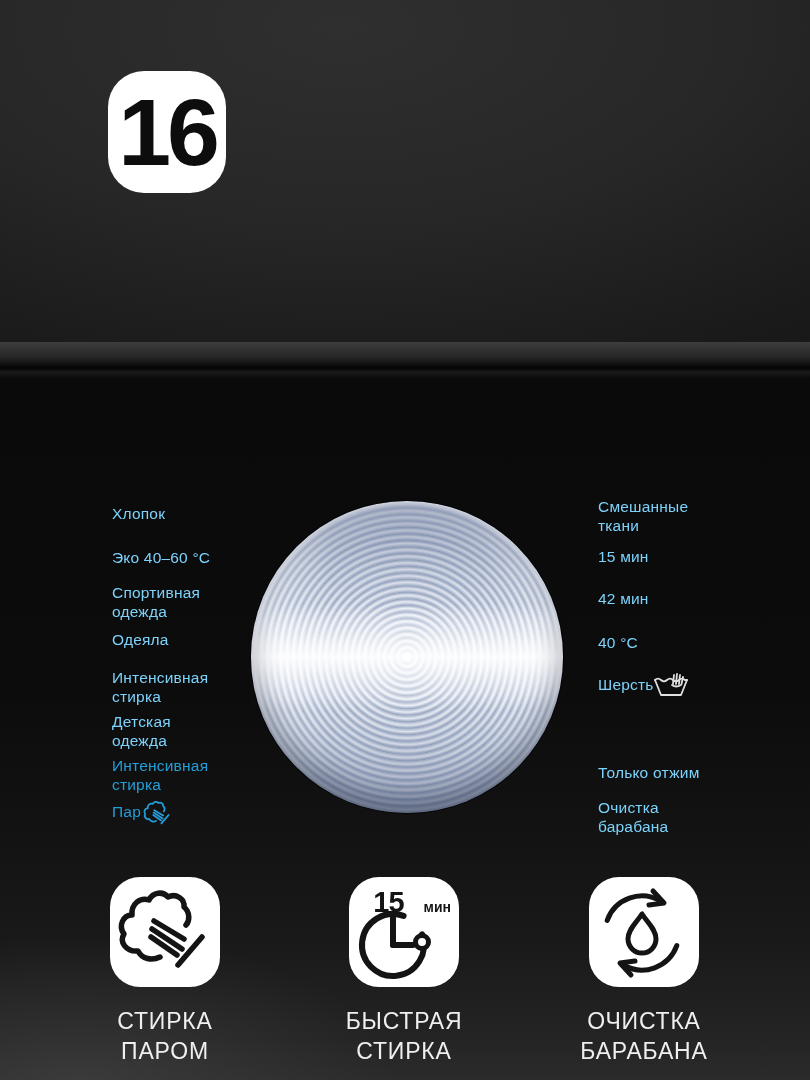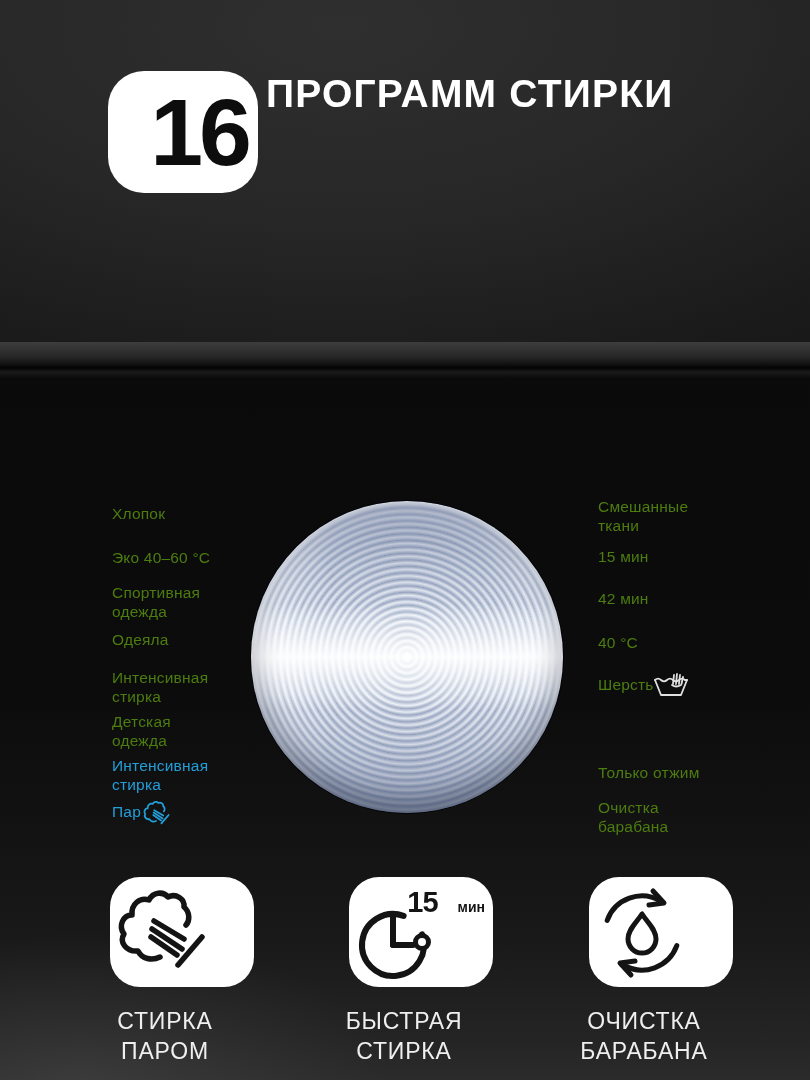--- a/index.html
+++ b/index.html
@@ -22,21 +22,21 @@
     position:absolute;left:0;top:378px;width:810px;height:702px;
     background:
       radial-gradient(55% 30% at 10% 100%, rgba(95,95,95,0.30), rgba(0,0,0,0) 70%),
       linear-gradient(180deg,#0a0a0a 0%,#0c0c0c 45%,#121212 63%,#191919 80%,#242424 94%,#2b2b2b 100%);
   }
   
   .badge{
     position:absolute;left:108px;top:71px;width:118px;height:122px;
     background:#ffffff;border-radius:36px;
     display:flex;align-items:center;justify-content:center;
-    color:#0d0d0d;font-size:95px;font-weight:600;letter-spacing:-4px;padding-left:32px;
+    color:#0d0d0d;font-size:95px;font-weight:600;letter-spacing:-4px;
   }
   .title{
     position:absolute;left:266px;top:72px;
     color:#ffffff;font-size:39px;font-weight:700;letter-spacing:1.2px;white-space:nowrap;
   }
   .description{
     position:absolute;left:266px;top:151px;width:520px;
     color:#d8d8d8;font-size:28px;line-height:38px;font-weight:400;
     letter-spacing:0.2px;white-space:pre-line;
   }
@@ -50,32 +50,32 @@
       linear-gradient(180deg, rgba(96,110,146,0.55) 0%, rgba(96,110,146,0.20) 22%, rgba(96,110,146,0) 38%, rgba(96,110,146,0) 62%, rgba(96,110,146,0.20) 78%, rgba(96,110,146,0.55) 100%),
       repeating-radial-gradient(circle at 50% 50%, #aab6ce 0px, #d7dfec 2px, #f2f5fa 3.2px, #c3cdde 4.8px, #9aa7c0 6.5px);
     box-shadow:
       inset 0 2px 3px rgba(255,255,255,0.65),
       inset 0 14px 26px rgba(255,255,255,0.22),
       inset 0 -14px 26px rgba(25,33,55,0.45),
       0 0 0 1px rgba(4,4,8,0.85);
   }
   
   .prog{
-    position:absolute;color:#4d7c0f;font-size:15.5px;line-height:19px;
+    position:absolute;color:#7dd3fc;font-size:15.5px;line-height:19px;
     letter-spacing:0.2px;white-space:pre-line;
   }
   .lp{left:112px}
   .rp{left:598px}
   .accent{color:#239ed9}
   .row{display:flex;align-items:center;}
   .row svg{flex:0 0 auto}
   
   .card{
     position:absolute;top:877px;width:110px;height:110px;
-    background:#ffffff;border-radius:30px;padding-left:34px;
+    background:#ffffff;border-radius:30px;
   }
   .card svg{position:absolute;left:0;top:0}
   .card-badge{
     position:absolute;top:9px;right:8px;
     color:#141414;font-weight:700;display:flex;align-items:baseline;
   }
   .card-badge .num{font-size:29px;letter-spacing:-1px}
   .card-badge .unit{font-size:14px;margin-left:20px}
   .feature-label{
     position:absolute;top:1006px;width:240px;text-align:center;
@@ -86,21 +86,20 @@
 </head>
 <body>
 
 <div class="stage">
 
   <div class="top-panel"></div>
   <div class="top-bevel"></div>
   <div class="bottom-panel"></div>
 
   <div class="badge">16</div>
-  <div class="title">ПРОГРАММ СТИРКИ</div>
 
   <div class="dial"></div>
 
   <div class="prog lp" style="top:504px">Хлопок</div>
   <div class="prog lp" style="top:548px">Эко 40–60 °C</div>
   <div class="prog lp" style="top:583px">Спортивная
 одежда</div>
   <div class="prog lp" style="top:630px">Одеяла</div>
   <div class="prog lp" style="top:668px">Интенсивная
 стирка</div>

